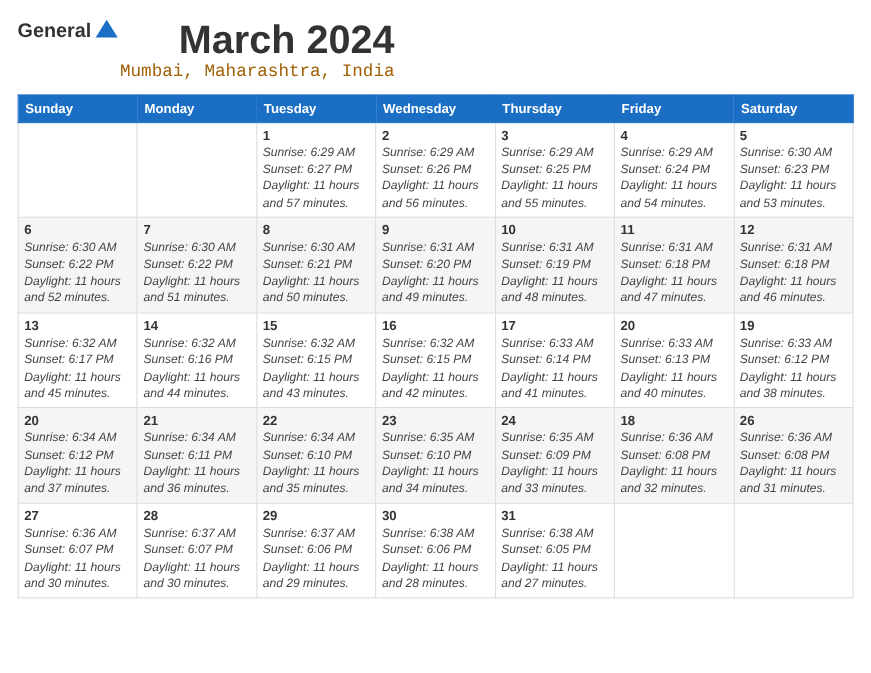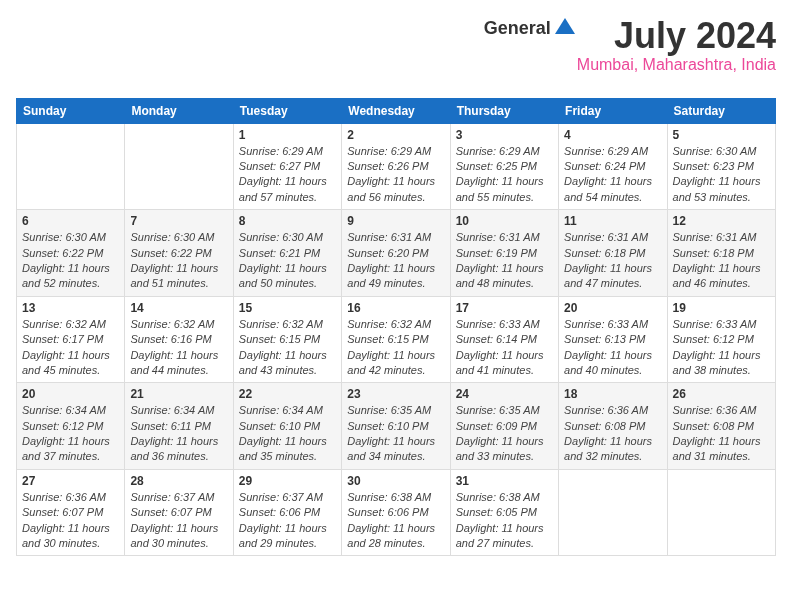--- a/index.html
+++ b/index.html
@@ -6,22 +6,22 @@
     body {
       font-family: Arial, sans-serif;
       background: #fff;
       width: 792px;
       min-height: 612px;
       padding: 16px;
     }
     .header {
       display: flex;
       align-items: flex-start;
-      justify-content: flex-end;
-      margin-bottom: 24px;
+      justify-content: flex-start;
+      margin-bottom: 12px;
     }
     .logo {
       display: flex;
       align-items: center;
     }
     .logo-text-general {
       font-size: 18px;
       font-weight: bold;
       color: #333;
     }
@@ -39,21 +39,22 @@
       text-align: right;
     }
     .month-title {
       font-size: 36px;
       font-weight: bold;
       color: #333;
       line-height: 1.1;
     }
     .location-title {
       font-size: 16px;
-      color: #ec4899;
+      color: #a16207;
+      font-family: Liberation Mono, monospace;
     }
     .calendar {
       width: 100%;
       border-collapse: collapse;
       border: 1px solid #ccc;
     }
     .calendar th {
       background-color: #1a6fc4;
       color: #ffffff;
       font-size: 12px;
@@ -99,21 +100,21 @@
     <div>
       <div style="display:flex; align-items:center;">
         <span class="logo-text-general">General</span>
         <svg class="logo-icon" viewBox="0 0 24 24" xmlns="http://www.w3.org/2000/svg">
           <polygon points="12,2 22,18 2,18" fill="#1a6fc4"></polygon>
         </svg>
       </div>
     </div>
   </div>
   <div class="title-block">
-    <div class="month-title">July 2024</div>
+    <div class="month-title">March 2024</div>
     <div class="location-title">Mumbai, Maharashtra, India</div>
   </div>
 </div>
 
 <table class="calendar">
   <thead>
     <tr>
     <th>Sunday</th>
         <th>Monday</th>
         <th>Tuesday</th>

